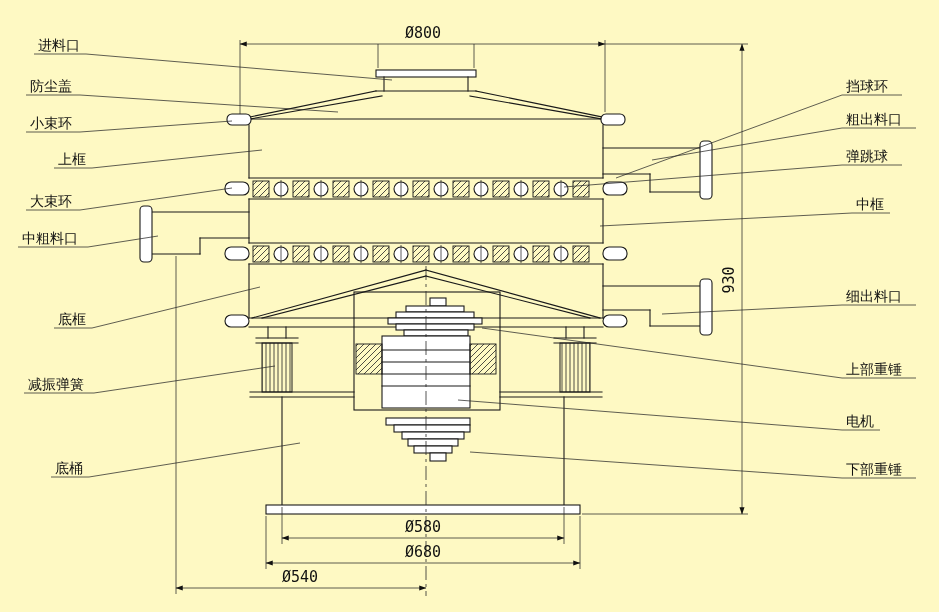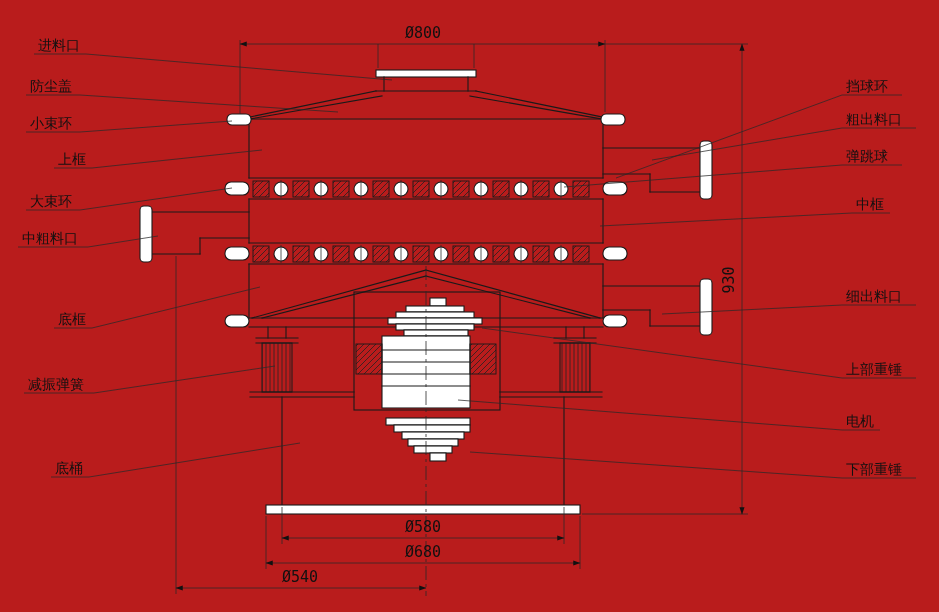--- a/index.html
+++ b/index.html
@@ -1,16 +1,16 @@
 <!DOCTYPE html>
 <html><head>
 <meta charset="utf-8">
 <style>
   html,body{margin:0;padding:0;background:#ffffff;}
-  .stage{position:relative;width:939px;height:612px;background:#b91c1c;overflow:hidden;}
+  .stage{position:relative;width:939px;height:612px;background:#fef9c3;overflow:hidden;}
   svg{display:block;}
   .ln{stroke:#1a1a1a;stroke-width:1.1;fill:none;stroke-linecap:square;}
   .ln2{stroke:#1a1a1a;stroke-width:1.1;fill:#ffffff;}
   .hatchbox{stroke:#1a1a1a;stroke-width:0.9;fill:url(#hatch45);}
   .springbox{stroke:#1a1a1a;stroke-width:1;fill:url(#vlines);}
   .thin{stroke:#2a2a2a;stroke-width:0.75;fill:none;}
   .cl{stroke:#2a2a2a;stroke-width:0.8;fill:none;stroke-dasharray:14 4 3 4;}
   .lbl{font:14px "Liberation Sans", sans-serif;fill:#111;}
   .dim{font:15px "DejaVu Sans Mono", monospace;fill:#111;}
 </style>

